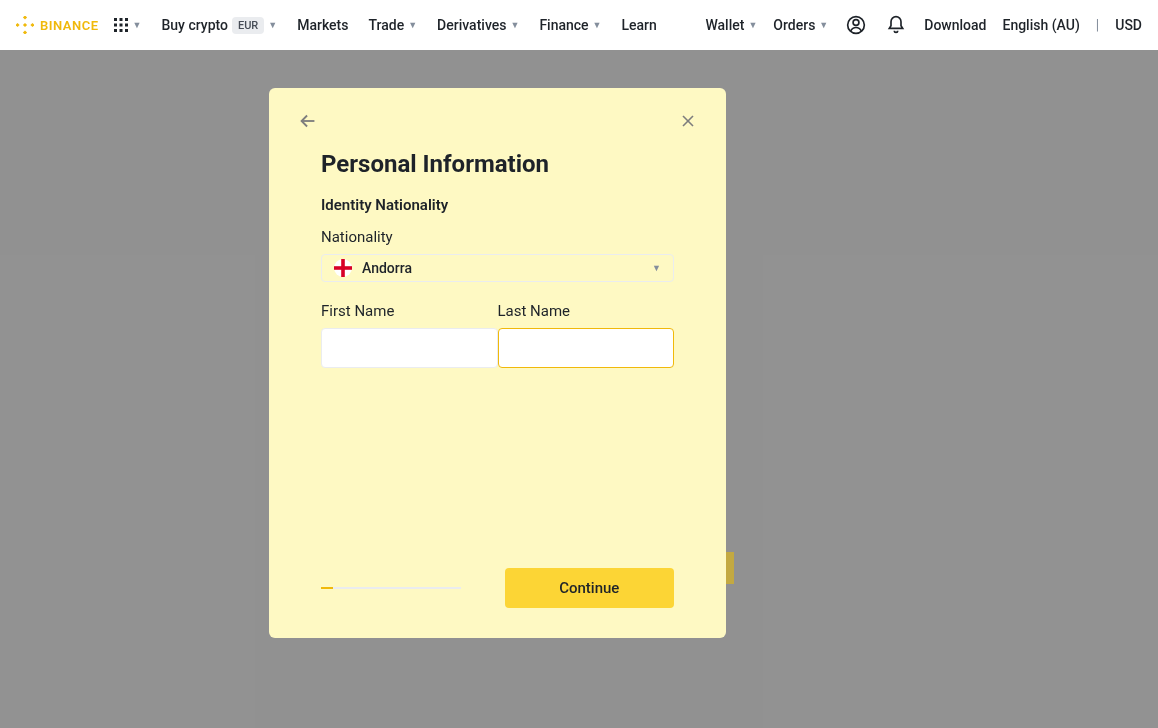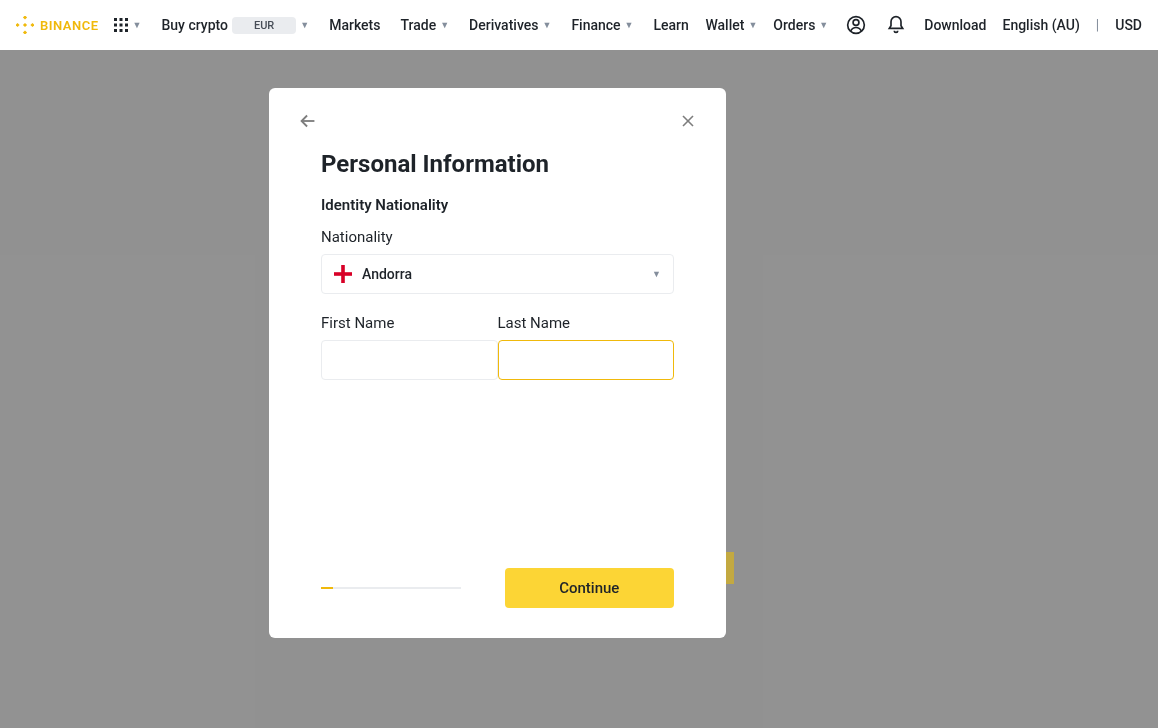--- a/index.html
+++ b/index.html
@@ -54,21 +54,21 @@
       display: flex;
       align-items: center;
       gap: 4px;
       color: #1E2329;
       font-weight: 500;
       cursor: pointer;
     }
     .badge {
       background: #eaecef;
       border-radius: 4px;
-      padding: 2px 22px;
+      padding: 2px 6px;
       font-size: 11px;
       font-weight: 500;
       color: #474D57;
     }
     .caret {
       font-size: 9px;
       color: #848E9C;
     }
     .divider {
       color: #848E9C;
@@ -89,21 +89,21 @@
       background: rgba(90,90,90,0.35);
       z-index: 2;
     }
     
     .modal {
       position: absolute;
       left: 269px;
       top: 88px;
       width: 457px;
       height: 550px;
-      background: #ffffff;
+      background: #fef9c3;
       border-radius: 6px;
       z-index: 3;
       display: flex;
       flex-direction: column;
       padding: 22px 28px 30px 28px;
     }
     .modal-top {
       display: flex;
       justify-content: space-between;
       align-items: center;
@@ -131,21 +131,21 @@
     }
     .field-label {
       font-size: 15px;
       color: #1E2329;
       margin-bottom: 8px;
       display: block;
     }
     .select-box {
       border: 1px solid #EAECEF;
       border-radius: 4px;
-      height: 40px;
+      height: 28px;
       display: flex;
       align-items: center;
       padding: 0 12px;
       justify-content: space-between;
       cursor: pointer;
       margin-bottom: 20px;
     }
     .select-left {
       display: flex;
       align-items: center;

